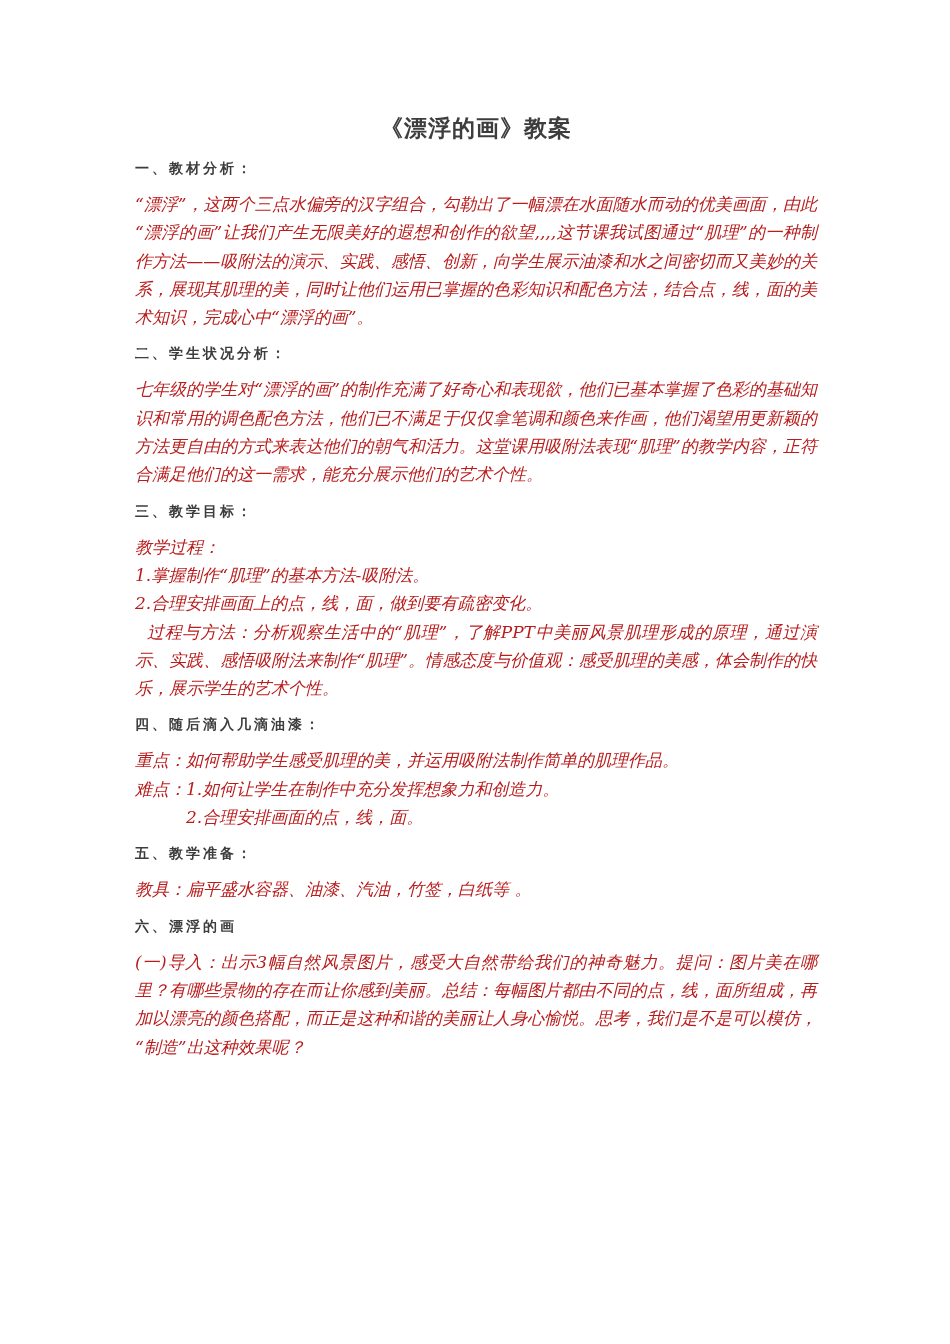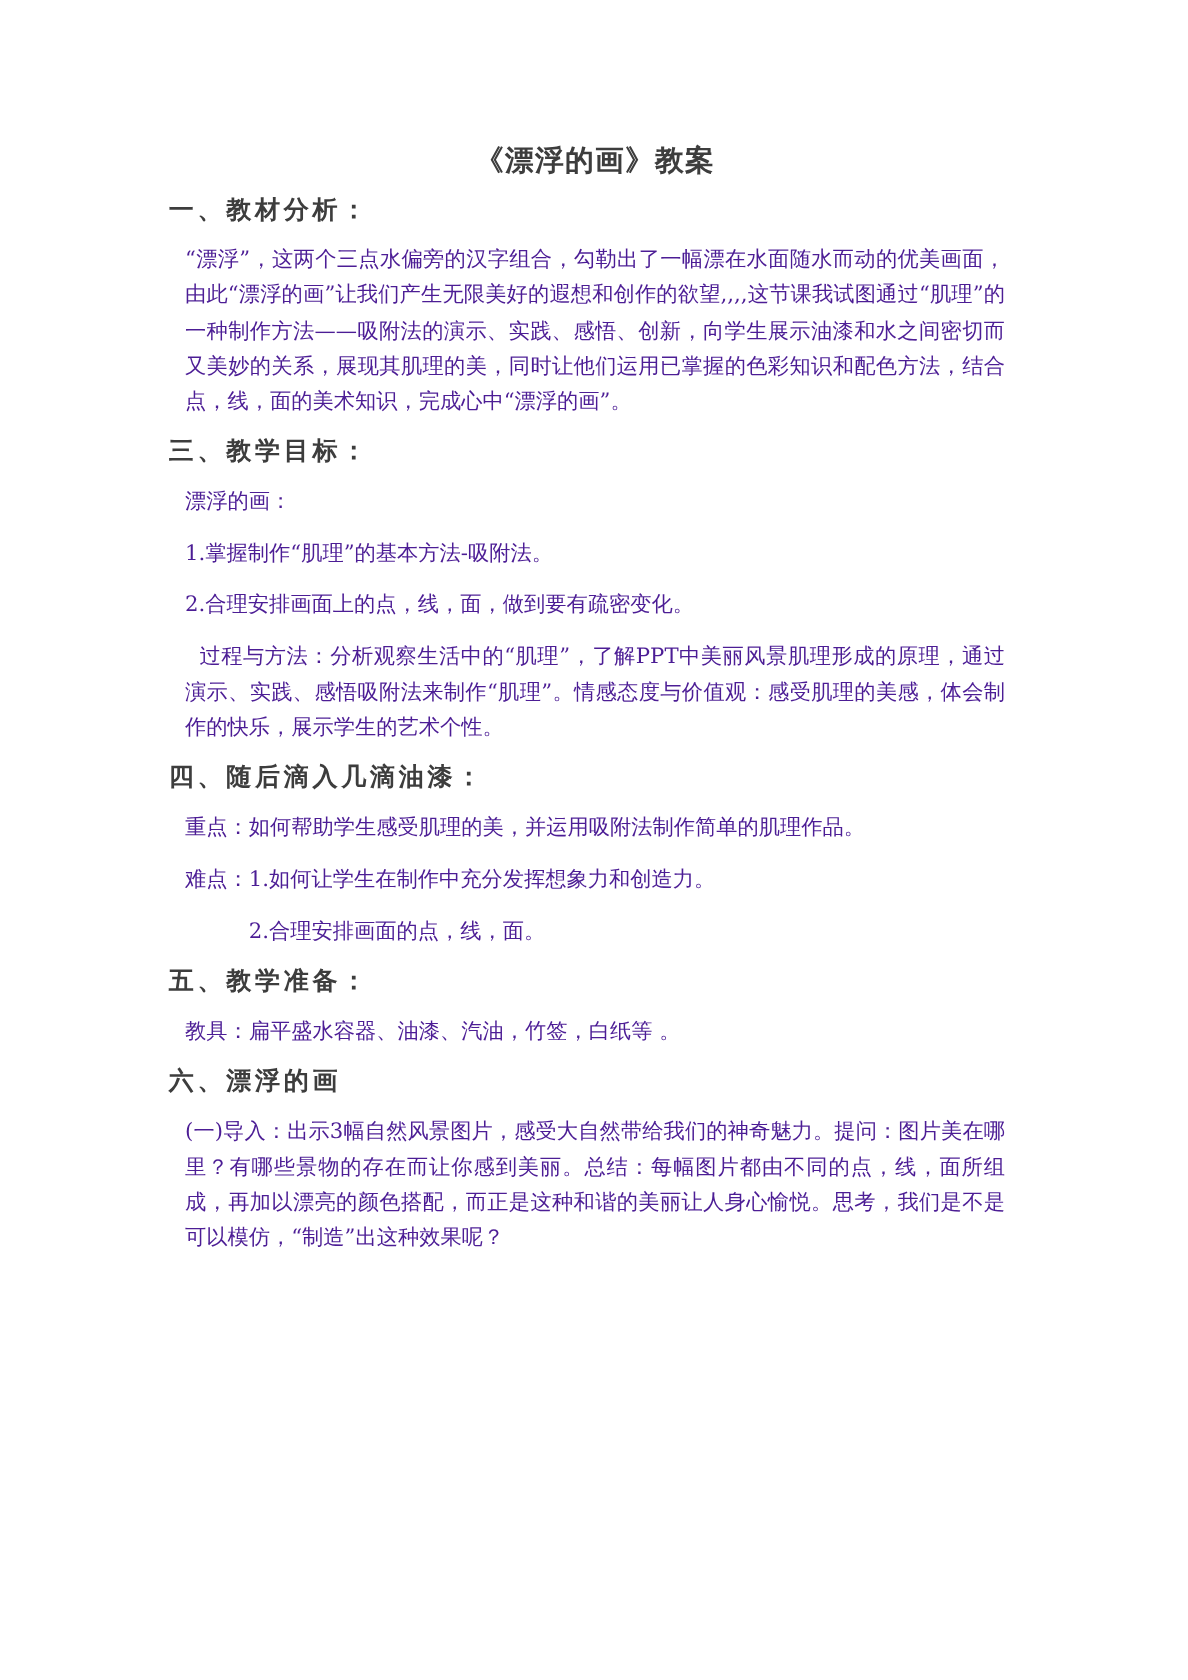--- a/index.html
+++ b/index.html
@@ -26,53 +26,58 @@
     font-size: 23px;
     font-weight: 700;
     color: #3d3d3d;
     text-align: center;
     line-height: 36px;
     margin: 0 0 8px 0;
     letter-spacing: 1px;
   }
   .section-heading {
     font-family: "Liberation Sans", sans-serif;
-    font-size: 20px;
+    font-size: 14px;
     font-weight: 700;
     color: #3d3d3d;
     line-height: 26px;
     margin: 9px 0;
     letter-spacing: 3px;
   }
   .para {
     font-size: 17px;
     line-height: 28.3px;
-    color: #4c1d95;
-    margin: 13px;
+    color: #b91c1c;
+    margin: 0;
     text-align: justify;
     white-space: pre-wrap;
     word-break: normal;
+    font-style: italic;
   }
 </style>
 </head>
 <body>
 
 <div class="page">
 
   <h1 class="doc-title">《漂浮的画》教案</h1>
 
   <section>
     <h2 class="section-heading">一、教材分析：</h2>
     <div class="para">“漂浮”，这两个三点水偏旁的汉字组合，勾勒出了一幅漂在水面随水而动的优美画面，由此“漂浮的画”让我们产生无限美好的遐想和创作的欲望,,,,这节课我试图通过“肌理”的一种制作方法——吸附法的演示、实践、感悟、创新，向学生展示油漆和水之间密切而又美妙的关系，展现其肌理的美，同时让他们运用已掌握的色彩知识和配色方法，结合点，线，面的美术知识，完成心中“漂浮的画”。</div>
   </section>
 
+  <section>
+    <h2 class="section-heading">二、学生状况分析：</h2>
+    <div class="para">七年级的学生对“漂浮的画”的制作充满了好奇心和表现欲，他们已基本掌握了色彩的基础知识和常用的调色配色方法，他们已不满足于仅仅拿笔调和颜色来作画，他们渴望用更新颖的方法更自由的方式来表达他们的朝气和活力。这堂课用吸附法表现“肌理”的教学内容，正符合满足他们的这一需求，能充分展示他们的艺术个性。</div>
+  </section>
 
   <section>
     <h2 class="section-heading">三、教学目标：</h2>
-    <div class="para">漂浮的画：</div>
+    <div class="para">教学过程：</div>
     <div class="para">1.掌握制作“肌理”的基本方法-吸附法。</div>
     <div class="para">2.合理安排画面上的点，线，面，做到要有疏密变化。</div>
     <div class="para">  过程与方法：分析观察生活中的“肌理”，了解PPT中美丽风景肌理形成的原理，通过演示、实践、感悟吸附法来制作“肌理”。情感态度与价值观：感受肌理的美感，体会制作的快乐，展示学生的艺术个性。</div>
   </section>
 
   <section>
     <h2 class="section-heading">四、随后滴入几滴油漆：</h2>
     <div class="para">重点：如何帮助学生感受肌理的美，并运用吸附法制作简单的肌理作品。</div>
     <div class="para">难点：1.如何让学生在制作中充分发挥想象力和创造力。</div>
     <div class="para">　　　2.合理安排画面的点，线，面。</div>

